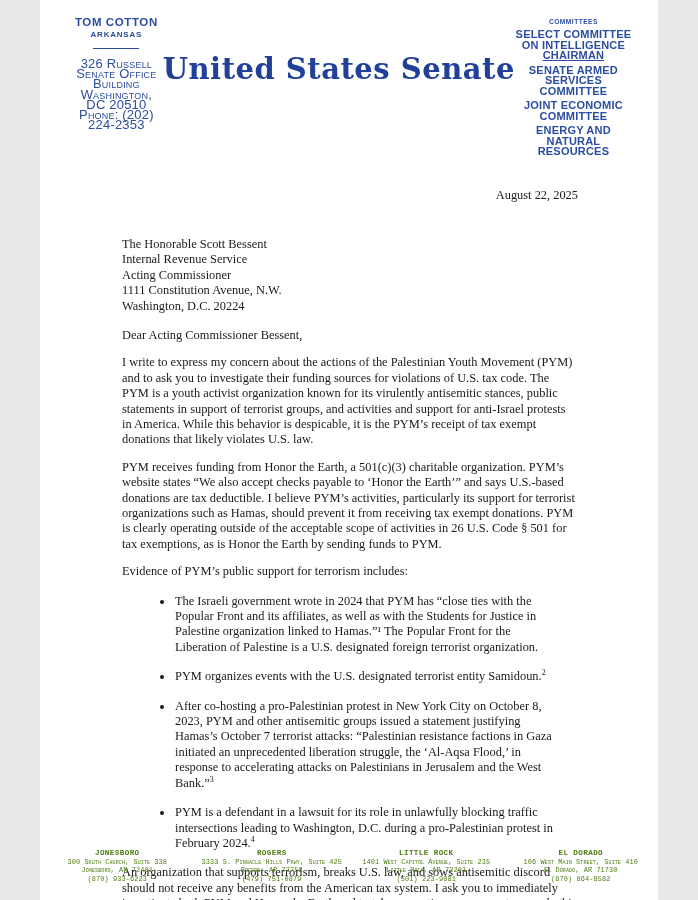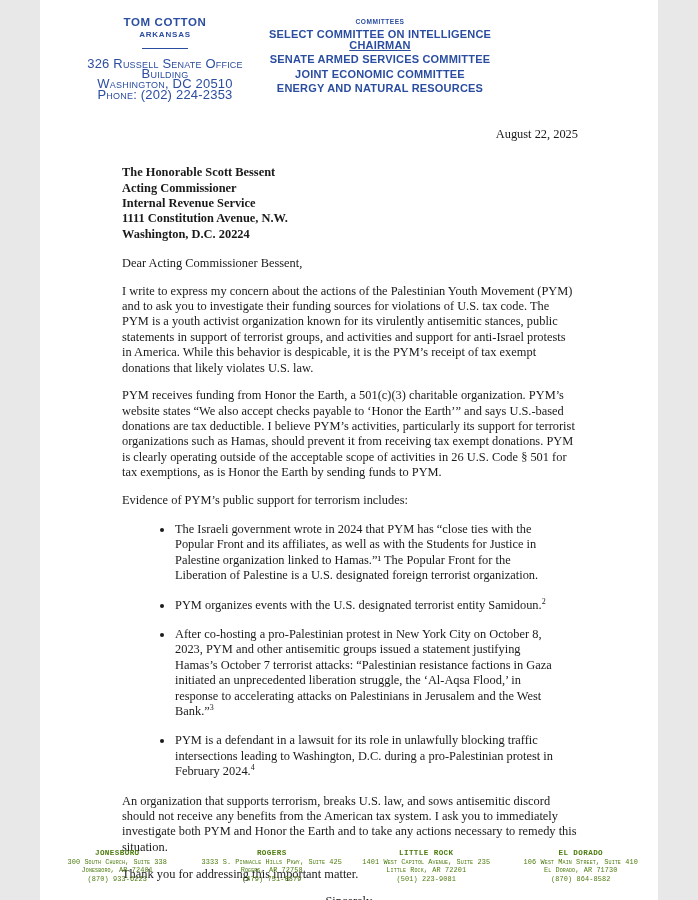--- a/index.html
+++ b/index.html
@@ -20,21 +20,21 @@
     font-family:"DejaVu Serif",serif; font-weight:bold; font-size:29px;
     color:#20409a; letter-spacing:0.5px; white-space:nowrap;
   }
   .lh-right { width:240px; text-align:center; color:#2b4da0; font-family:"Liberation Sans","DejaVu Sans",sans-serif; padding-top:2px; }
   .committees-label { font-size:6.6px; font-weight:bold; letter-spacing:0.5px; margin-bottom:4px; }
   .committee-item { font-size:11px; font-weight:bold; letter-spacing:0.2px; line-height:10.5px; margin-bottom:4px; }
   .committee-item.sub { margin-top:-4px;text-decoration:underline; }
   
   .letter { padding:0 80px 0 82px; font-size:12.4px; line-height:15.4px; }
   .date-line { text-align:right; margin-top:27px; }
-  .recipient { margin-top:23px;font-weight:bold; }
+  .recipient { margin-top:34px; }
   .salutation { margin-top:14px; }
   .para { margin-top:12px; text-align:left; }
   .evidence-intro { margin-top:12px; }
   ul.evidence { margin:0 0 0 38px; padding:0; }
   ul.evidence li { margin:14px; padding-left:1px; }
   sup { font-size:8px; line-height:0; }
   
   .closing { text-align:center; margin-top:11px; }
   .valediction { margin-top:2px; }
   .signature-wrap { height:62px; margin-top:2px; }
@@ -61,37 +61,40 @@
 
   <div class="letterhead">
     <div class="lh-left">
       <div class="lh-name">TOM COTTON</div>
       <div class="lh-state">ARKANSAS</div>
       <div class="lh-divider"></div>
       <div class="lh-addr">326 Russell Senate Office Building</div>
       <div class="lh-addr">Washington, DC 20510</div>
       <div class="lh-addr">Phone: (202) 224-2353</div>
     </div>
+    <div class="lh-center">
+      <div class="senate-title">United States Senate</div>
+    </div>
     <div class="lh-right">
       <div class="committees-label">COMMITTEES</div>
       <div class="committee-item">SELECT COMMITTEE ON INTELLIGENCE</div>
       <div class="committee-item sub">CHAIRMAN</div>
       <div class="committee-item">SENATE ARMED SERVICES COMMITTEE</div>
       <div class="committee-item">JOINT ECONOMIC COMMITTEE</div>
       <div class="committee-item">ENERGY AND NATURAL RESOURCES</div>
     </div>
   </div>
 
   <div class="letter">
     <div class="date-line">August 22, 2025</div>
 
     <div class="recipient">
       <div>The Honorable Scott Bessent</div>
+      <div>Internal Revenue Service</div>
       <div>Acting Commissioner</div>
-      <div>Internal Revenue Service</div>
       <div>1111 Constitution Avenue, N.W.</div>
       <div>Washington, D.C. 20224</div>
     </div>
 
     <div class="salutation">Dear Acting Commissioner Bessent,</div>
 
     <div class="para">I write to express my concern about the actions of the Palestinian Youth Movement (PYM) and to ask you to investigate their funding sources for violations of U.S. tax code. The PYM is a youth activist organization known for its virulently antisemitic stances, public statements in support of terrorist groups, and activities and support for anti-Israel protests in America. While this behavior is despicable, it is the PYM’s receipt of tax exempt donations that likely violates U.S. law.</div>
     <div class="para">PYM receives funding from Honor the Earth, a 501(c)(3) charitable organization. PYM’s website states “We also accept checks payable to ‘Honor the Earth’” and says U.S.-based donations are tax deductible. I believe PYM’s activities, particularly its support for terrorist organizations such as Hamas, should prevent it from receiving tax exempt donations. PYM is clearly operating outside of the acceptable scope of activities in 26 U.S. Code § 501 for tax exemptions, as is Honor the Earth by sending funds to PYM.</div>
 
     <div class="evidence-intro">Evidence of PYM’s public support for terrorism includes:</div>

